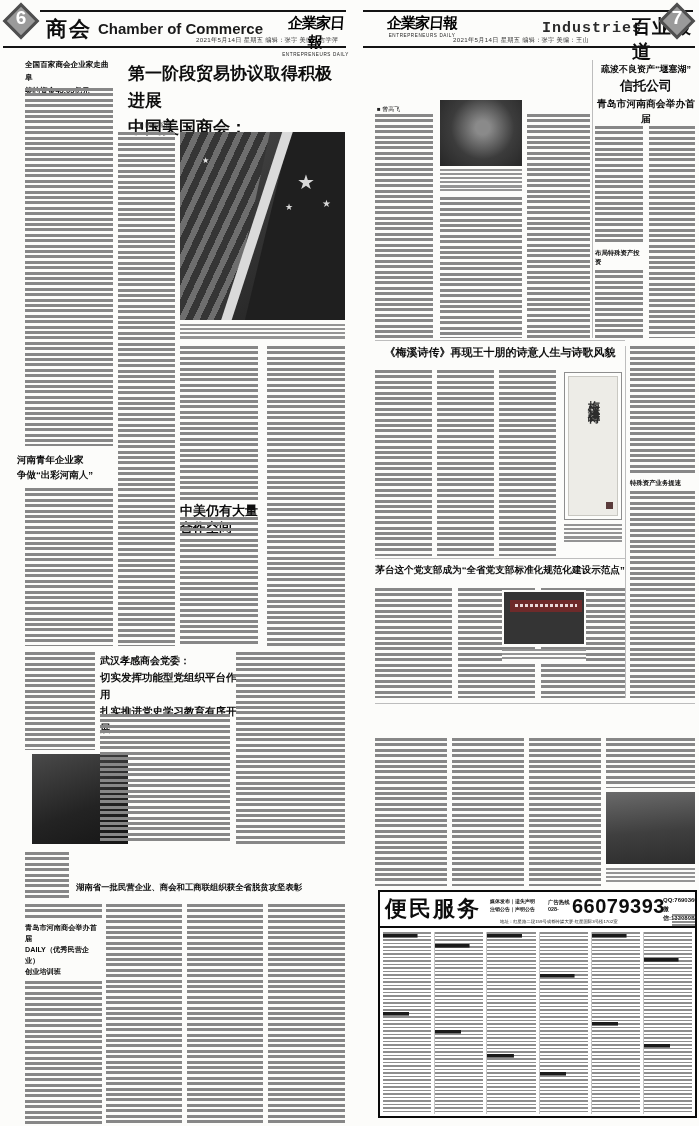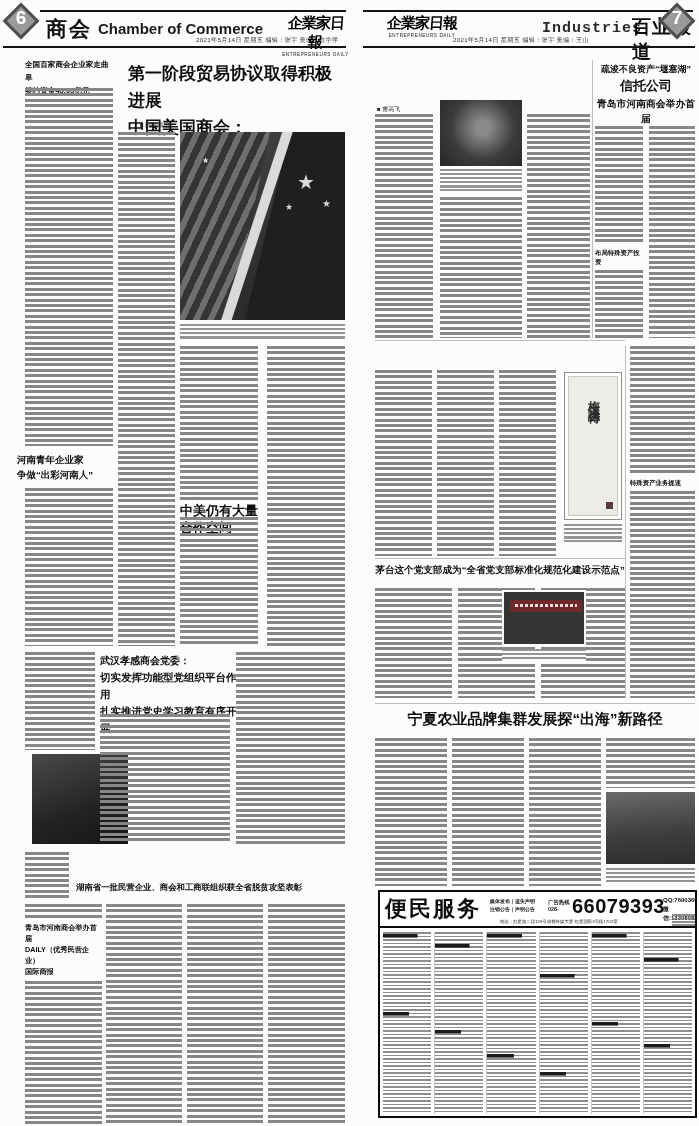--- a/index.html
+++ b/index.html
@@ -116,21 +116,21 @@
     <div class="abs gk" style="left:236px;top:652px;width:109px;height:192px;"></div>
 
     <div class="abs gk" style="left:25px;top:852px;width:44px;height:48px;"></div>
     <div class="abs hl" style="left:76px;top:882px;font-size:8.4px;font-weight:700;">湖南省一批民营企业、商会和工商联组织获全省脱贫攻坚表彰</div>
 
     <div class="abs" style="left:25px;top:904px;width:77px;height:220px;">
       <div class="gk" style="height:14px;"></div>
       <div class="hl" style="font-size:7.2px;line-height:11px;margin:4px 0;">
         <div>青岛市河南商会举办首届</div>
         <div>DAILY（优秀民营企业）</div>
-        <div>国际商报</div>
+        <div>创业培训班</div>
       </div>
       <div class="gk" style="height:162px;"></div>
     </div>
     <div class="abs gk" style="left:106px;top:904px;width:76px;height:220px;"></div>
     <div class="abs gk" style="left:187px;top:904px;width:76px;height:220px;"></div>
     <div class="abs gk" style="left:268px;top:904px;width:77px;height:220px;"></div>
   </div>
 
   <div class="page" style="left:349px;width:350px;">
 
@@ -169,20 +169,21 @@
     </div>
     <div class="abs gk" style="left:300px;top:126px;width:46px;height:212px;"></div>
     <div class="abs" style="left:281px;top:346px;width:65px;height:352px;display:flex;flex-direction:column;gap:4px;">
       <div class="gk" style="height:128px;"></div>
       <div class="hl" style="font-size:6.4px;line-height:9px;">特殊资产业务提速</div>
       <div class="gk" style="flex:1;"></div>
     </div>
     <div class="abs vrule" style="left:276px;top:346px;height:352px;"></div>
 
     <div class="abs vrule" style="left:26px;top:340px;width:250px;height:1px;"></div>
+    <div class="abs hl" style="left:26px;top:345px;width:250px;font-size:11px;text-align:center;">《梅溪诗传》再现王十朋的诗意人生与诗歌风貌</div>
     <div class="abs gk" style="left:26px;top:370px;width:57px;height:186px;"></div>
     <div class="abs gk" style="left:88px;top:370px;width:57px;height:186px;"></div>
     <div class="abs gk" style="left:150px;top:370px;width:57px;height:186px;"></div>
     <div class="abs" style="left:215px;top:372px;width:58px;height:148px;background:#edece7;border:1px solid #8e8e8e;box-shadow:inset 0 0 0 3px #fdfdfb, inset 0 0 0 4px #c9c8c2;">
       <div style="position:absolute;left:20px;top:18px;writing-mode:vertical-rl;font-family:'DejaVu Serif',serif;font-weight:900;font-size:12px;letter-spacing:4px;color:#2c2c2c;">梅溪詩傳</div>
       <div style="position:absolute;right:8px;bottom:10px;width:7px;height:7px;background:#5a3b3b;"></div>
     </div>
     <div class="abs gk-s" style="left:215px;top:524px;width:58px;height:18px;"></div>
     <div class="abs vrule" style="left:26px;top:558px;width:250px;height:1px;"></div>
 
@@ -191,21 +192,20 @@
     <div class="abs gk" style="left:109px;top:588px;width:77px;height:110px;"></div>
     <div class="abs gk" style="left:192px;top:588px;width:84px;height:110px;"></div>
     <div class="abs" style="left:153px;top:590px;width:84px;height:56px;background:#343434;border:2px solid #fcfcfa;">
       <div style="position:absolute;left:6px;top:8px;width:72px;height:12px;background:#6e2a2a;">
         <div style="height:3px;margin:4px 5px 0;background:repeating-linear-gradient(to right,#e9d9d9 0 3px,rgba(0,0,0,0) 3px 5px);"></div>
       </div>
     </div>
     <div class="abs gk-s cap" style="left:153px;top:649px;width:84px;height:12px;"></div>
 
     <div class="abs vrule" style="left:26px;top:703px;width:320px;height:1px;"></div>
-    <div class="abs hl" style="left:26px;top:709px;width:320px;font-size:15px;text-align:center;">宁夏农业品牌集群发展探“出海”新路径</div>
     <div class="abs gk" style="left:26px;top:738px;width:72px;height:148px;"></div>
     <div class="abs gk" style="left:103px;top:738px;width:72px;height:148px;"></div>
     <div class="abs gk" style="left:180px;top:738px;width:72px;height:148px;"></div>
     <div class="abs" style="left:257px;top:738px;width:89px;height:148px;">
       <div class="gk" style="height:50px;"></div>
       <div class="photo" style="height:72px;margin-top:4px;background:linear-gradient(175deg,#6a6a6a,#3f3f3f 55%,#2d2d2d);"></div>
       <div class="gk-s" style="height:16px;margin-top:4px;"></div>
     </div>
 
     <div class="abs" style="left:29px;top:890px;width:319px;height:228px;border:2px solid #0a0a0a;background:#fff;">

